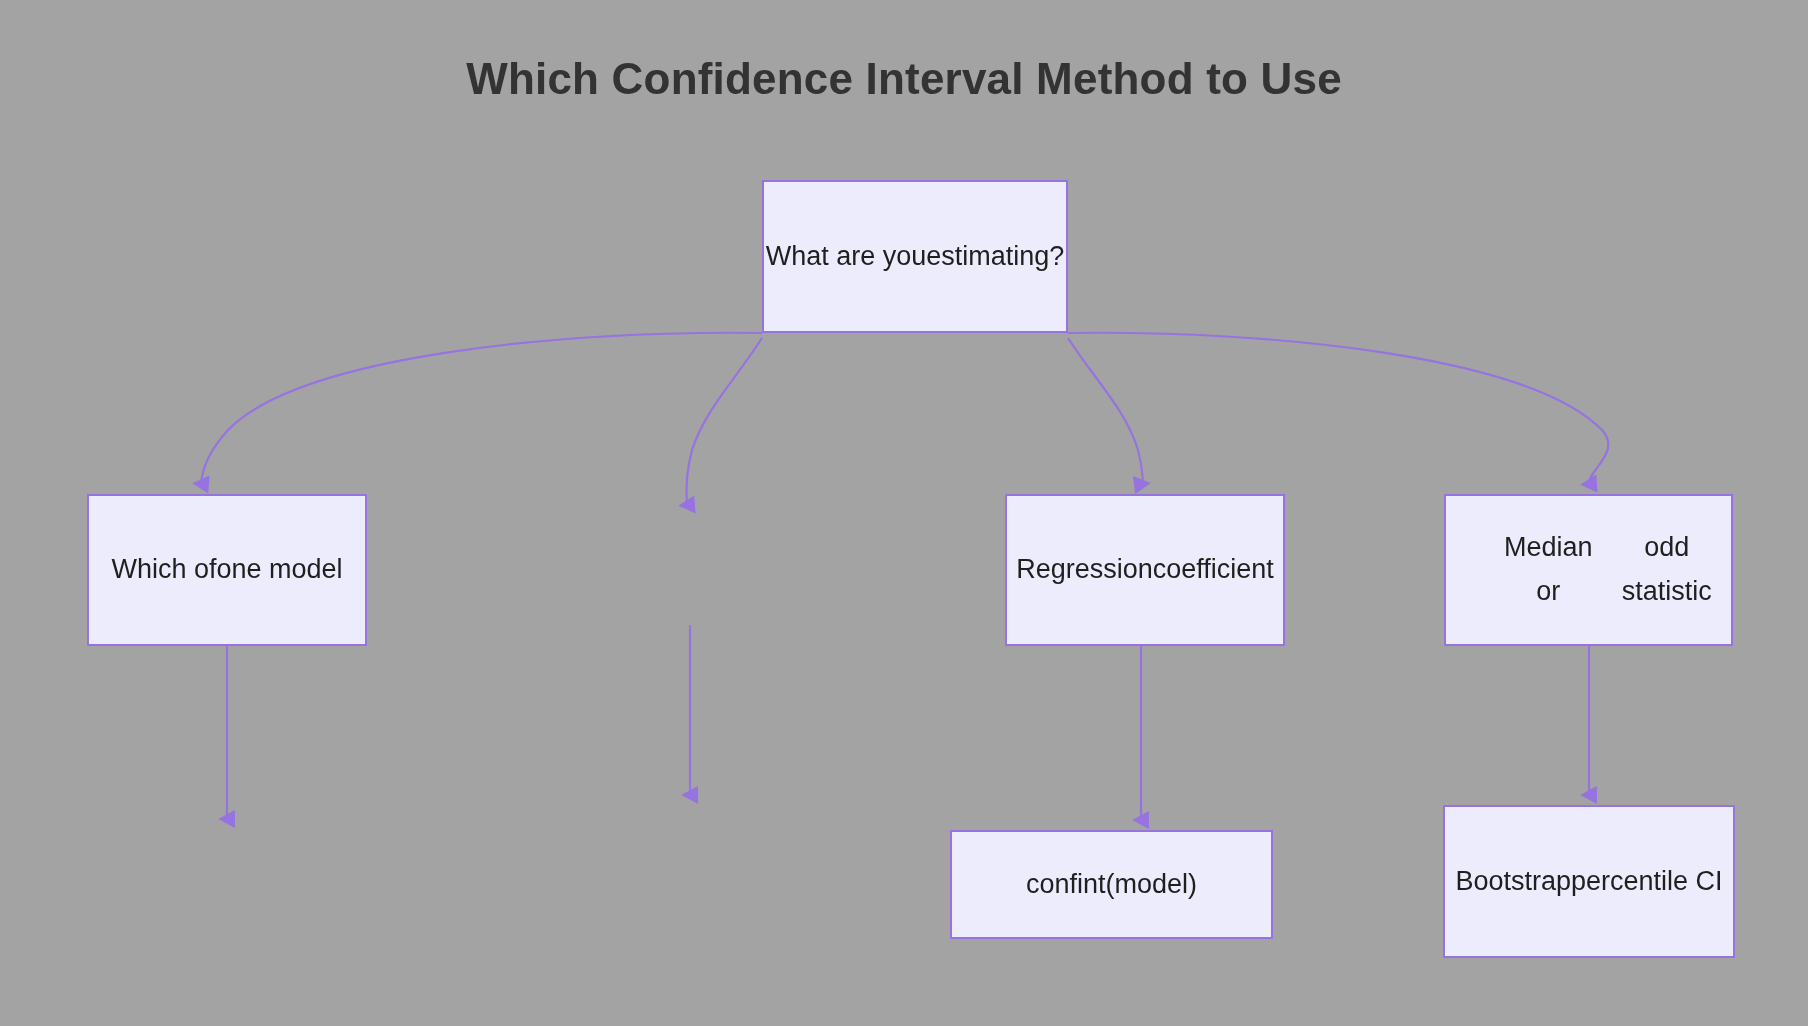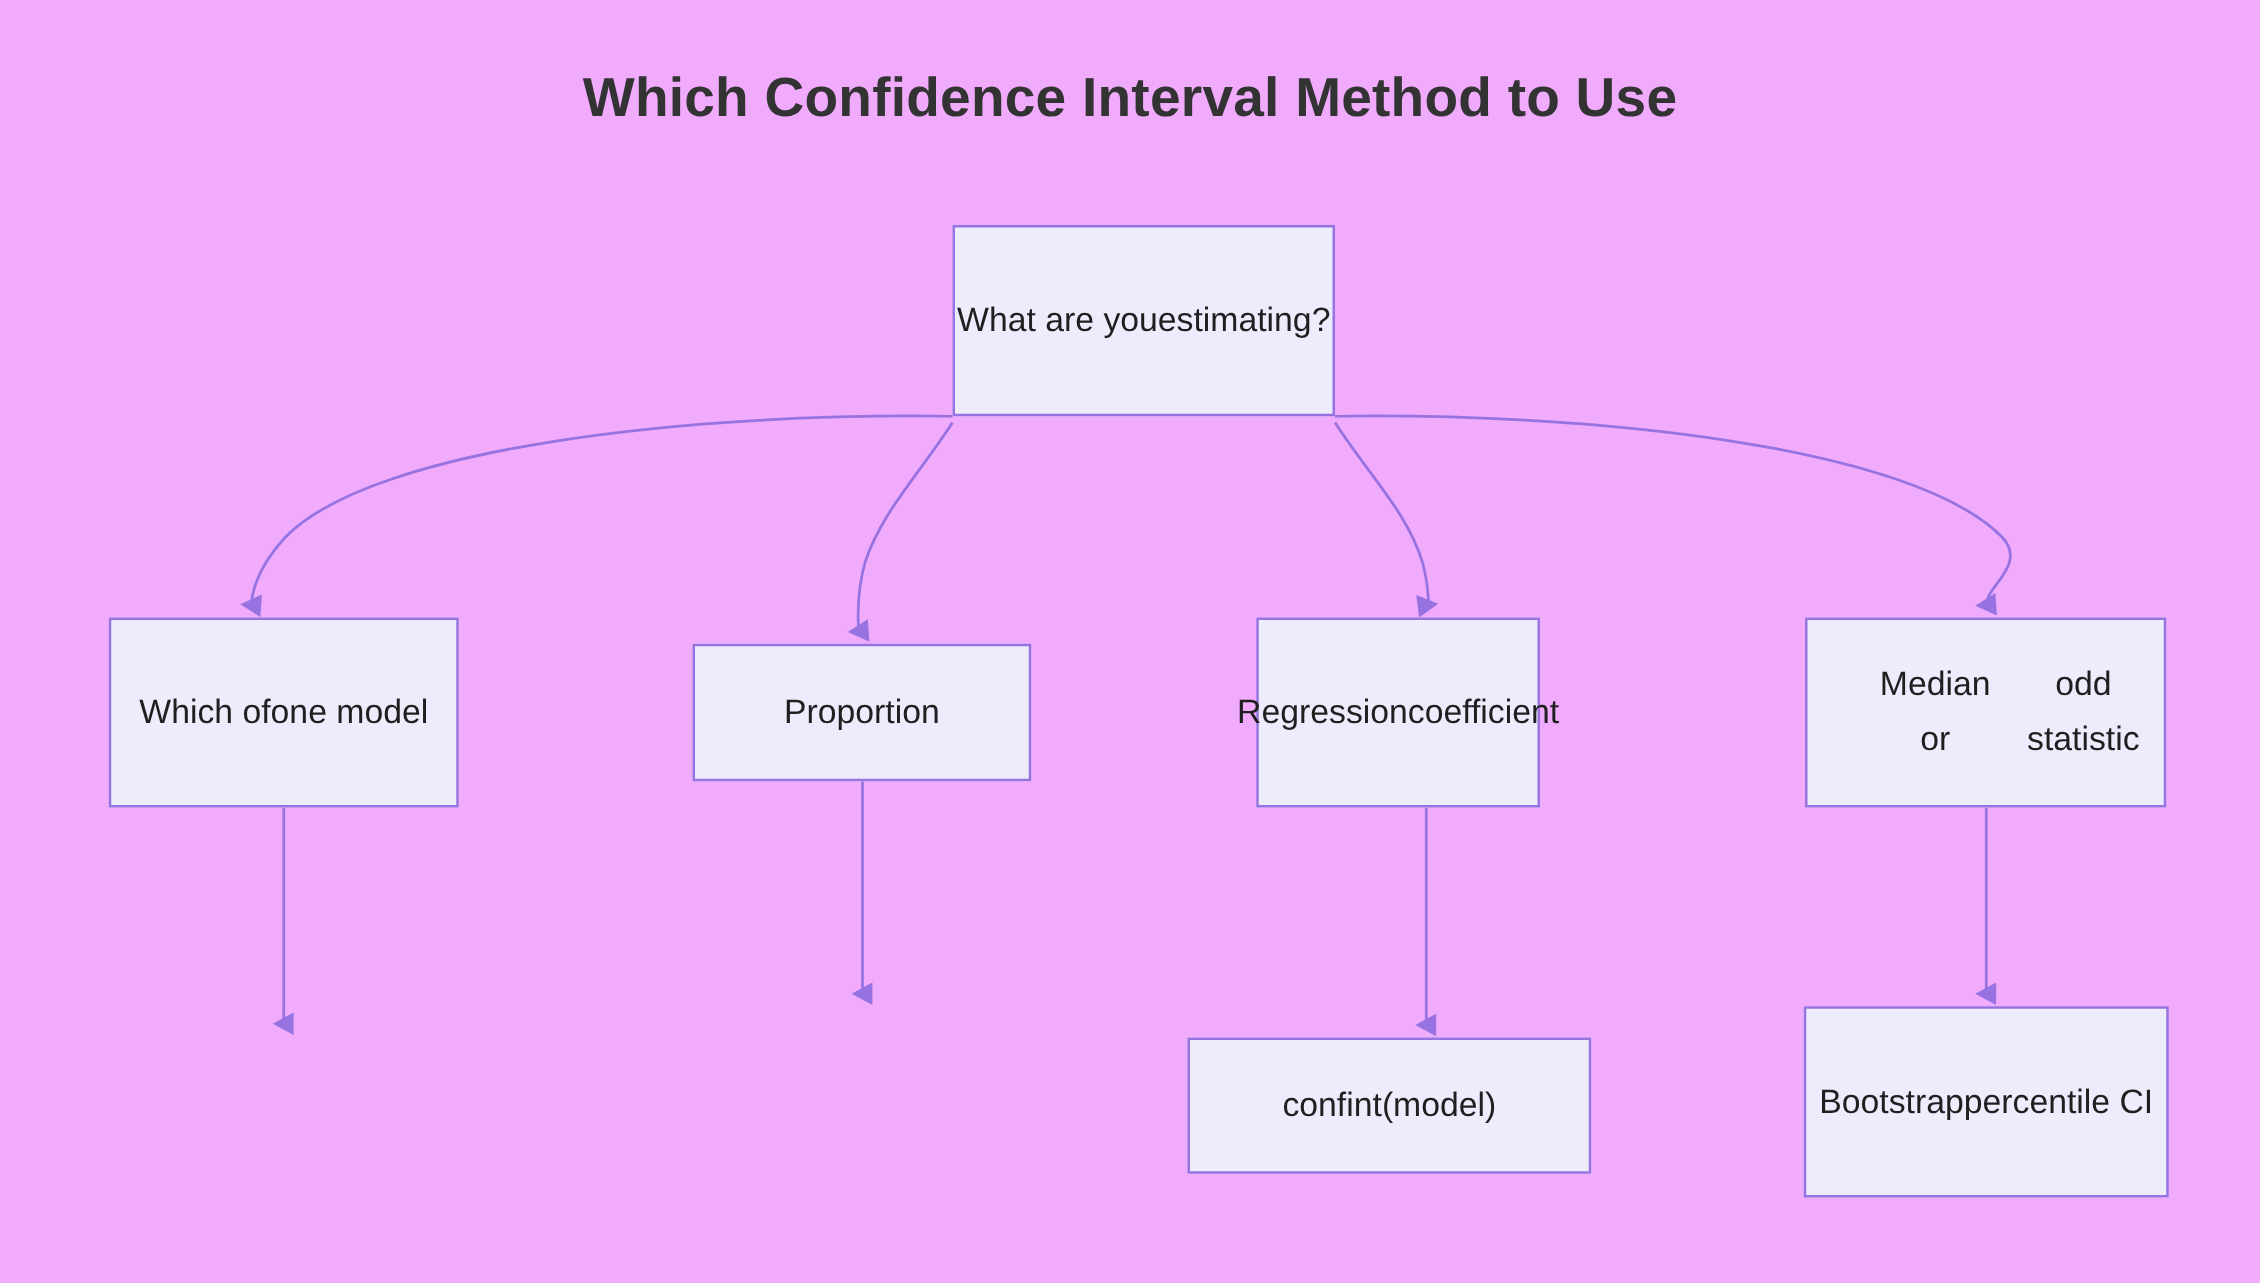--- a/index.html
+++ b/index.html
@@ -10,21 +10,21 @@
   body {
     width: 1808px;
     height: 1026px;
     font-family: "Liberation Sans", sans-serif;
     overflow: hidden;
   }
   #canvas {
     position: relative;
     width: 1808px;
     height: 1026px;
-    background: #f0abfc;
+    background: #a3a3a3;
   }
   #title {
     position: absolute;
     left: 0;
     top: 54px;
     width: 1808px;
     text-align: center;
     font-size: 44px;
     font-weight: 600;
     color: #333333;
@@ -91,25 +91,22 @@
   <div class="node" style="left:762px; top:180px; width:306px; height:153px;">
     <span class="line">What are you</span>
     <span class="line">estimating?</span>
   </div>
 
   <div class="node" style="left:87px; top:494px; width:280px; height:152px;">
     <span class="line">Which of</span>
     <span class="line">one model</span>
   </div>
 
-  <div class="node" style="left:554px; top:515px; width:271px; height:110px;">
-    <span class="line">Proportion</span>
-  </div>
 
-  <div class="node" style="left:1005px; top:494px; width:227px; height:152px;">
+  <div class="node" style="left:1005px; top:494px; width:280px; height:152px;">
     <span class="line">Regression</span>
     <span class="line">coefficient</span>
   </div>
 
   <div class="node" style="left:1444px; top:494px; width:289px; height:152px;padding-left:48px;">
     <span class="line">Median or</span>
     <span class="line">odd statistic</span>
   </div>
 
 

